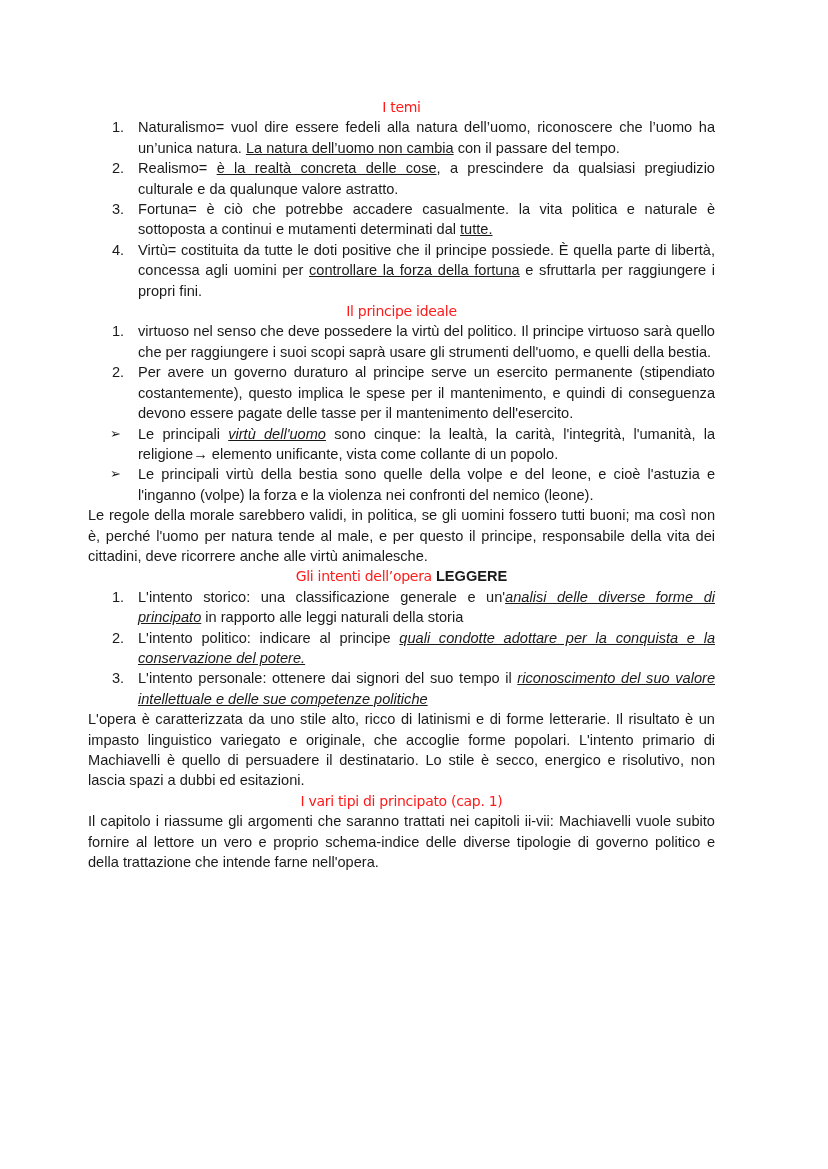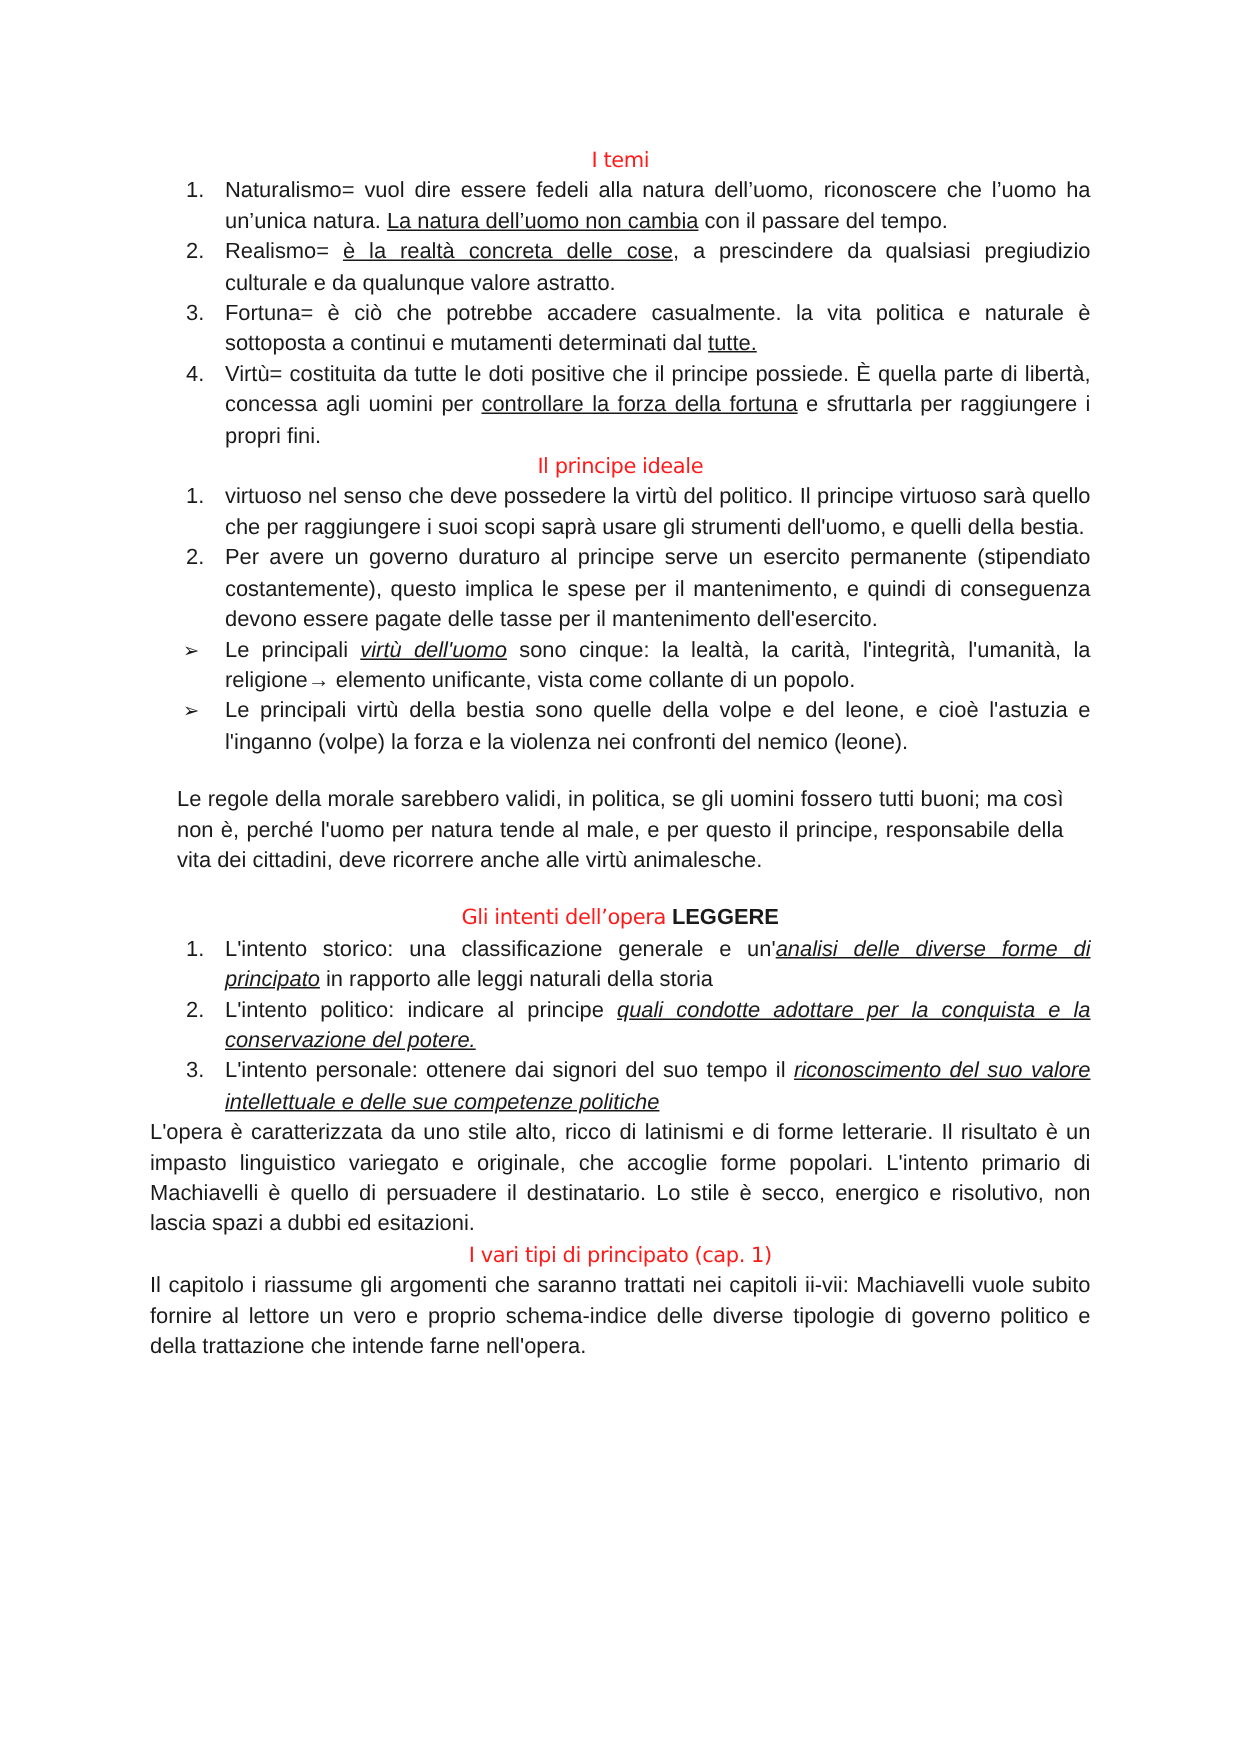--- a/index.html
+++ b/index.html
@@ -1,21 +1,21 @@
 <!DOCTYPE html>
 <html><head>
 <meta charset="utf-8">
 <style>
   html, body { margin: 0; padding: 0; background: #ffffff; }
   body {
     width: 828px; height: 1169px; position: relative; overflow: hidden;
     font-family: "Liberation Sans", sans-serif; color: #1a1a1a;
     font-size: 14.6px; line-height: 20.4px;
   }
-  .page { position: absolute; left: 100px; top: 97px; width: 627px; }
+  .page { position: absolute; left: 88px; top: 97px; width: 627px; }
   .h {
     text-align: center; color: #ff1a1a; font-family: "DejaVu Sans", sans-serif;
     font-size: 14px; line-height: 20.4px; letter-spacing: -0.3px;
   }
   .h .extra { color: #1a1a1a; font-family: "Liberation Sans", sans-serif; font-weight: bold; font-size: 14.6px; letter-spacing: 0; text-align: right; }
   .j { text-align: justify; }
   ol, ul { margin: 0; padding: 0; list-style: none; }
   .item { position: relative; padding-left: 50px; text-align: justify; }
   .num { position: absolute; left: 24px; top: 0; }
   .arrow { position: absolute; left: 22px; top: 0; font-size: 13px; }
@@ -39,21 +39,21 @@
 
   <div class="h">Il principe ideale</div>
   <ol>
     <li class="item"><span class="num">1.</span><span>virtuoso nel senso che deve possedere </span><b>la virtù del politico.</b><span> Il principe virtuoso sarà quello che </span><b>per raggiungere i suoi scopi saprà usare gli strumenti dell'uomo, e quelli della bestia</b><span>.</span></li>
     <li class="item"><span class="num">2.</span><span>Per avere un </span><b>governo duraturo</b><span> al principe serve un </span><b>esercito permanente</b><span> (stipendiato costantemente), questo implica le spese per il mantenimento, e quindi di conseguenza devono essere pagate delle tasse per il mantenimento dell'esercito.</span></li>
   </ol>
   <ul>
     <li class="item"><span class="arrow">➢</span><span>Le principali </span><span class="iu">virtù dell'uomo</span><span> sono cinque: la lealtà, la carità, l'integrità, l'umanità, la religione→ elemento unificante, vista come collante di un popolo.</span></li>
     <li class="item"><span class="arrow">➢</span><span>Le principali </span><b>virtù della bestia</b><span> sono quelle della volpe e del leone, e cioè l'astuzia e l'inganno (volpe) la forza e la violenza nei confronti del nemico (leone).</span></li>
   </ul>
-  <p class="j" style="margin:18px"><span>Le regole della morale sarebbero validi, in politica, se gli uomini fossero tutti buoni; ma così non è, perché </span><b>l'uomo per natura tende al male</b><span>, e per questo il principe, responsabile della vita dei cittadini, deve ricorrere anche alle virtù animalesche.</span></p>
+  <p class="j" style="margin:0"><span>Le regole della morale sarebbero validi, in politica, se gli uomini fossero tutti buoni; ma così non è, perché </span><b>l'uomo per natura tende al male</b><span>, e per questo il principe, responsabile della vita dei cittadini, deve ricorrere anche alle virtù animalesche.</span></p>
 
   <div class="h"><span>Gli intenti dell’opera</span><span class="extra"> LEGGERE</span></div>
   <ol>
     <li class="item"><span class="num">1.</span><b>L'intento storico</b><span>: una classificazione generale e un'</span><span class="iu">analisi delle diverse forme di principato</span><span> in rapporto alle leggi naturali della storia</span></li>
     <li class="item"><span class="num">2.</span><b>L'intento politico</b><span>: indicare al principe </span><span class="iu">quali condotte adottare per la conquista e la conservazione del potere.</span><span></span></li>
     <li class="item"><span class="num">3.</span><b>L'intento personale</b><span>:  ottenere dai signori del suo tempo il </span><span class="iu">riconoscimento del suo valore intellettuale e delle sue competenze politiche</span><span></span></li>
   </ol>
 
   <p class="j" style="margin:0"><span>L'opera è  caratterizzata da uno </span><b>stile alto</b><span>, ricco di latinismi e di forme letterarie. Il risultato è un impasto linguistico variegato e originale, che accoglie forme popolari. L'intento primario di Machiavelli è quello di </span><b>persuadere il destinatario</b><span>. Lo stile è </span><b>secco, energico e risolutivo</b><span>, non lascia spazi a dubbi ed esitazioni.</span></p>
 

